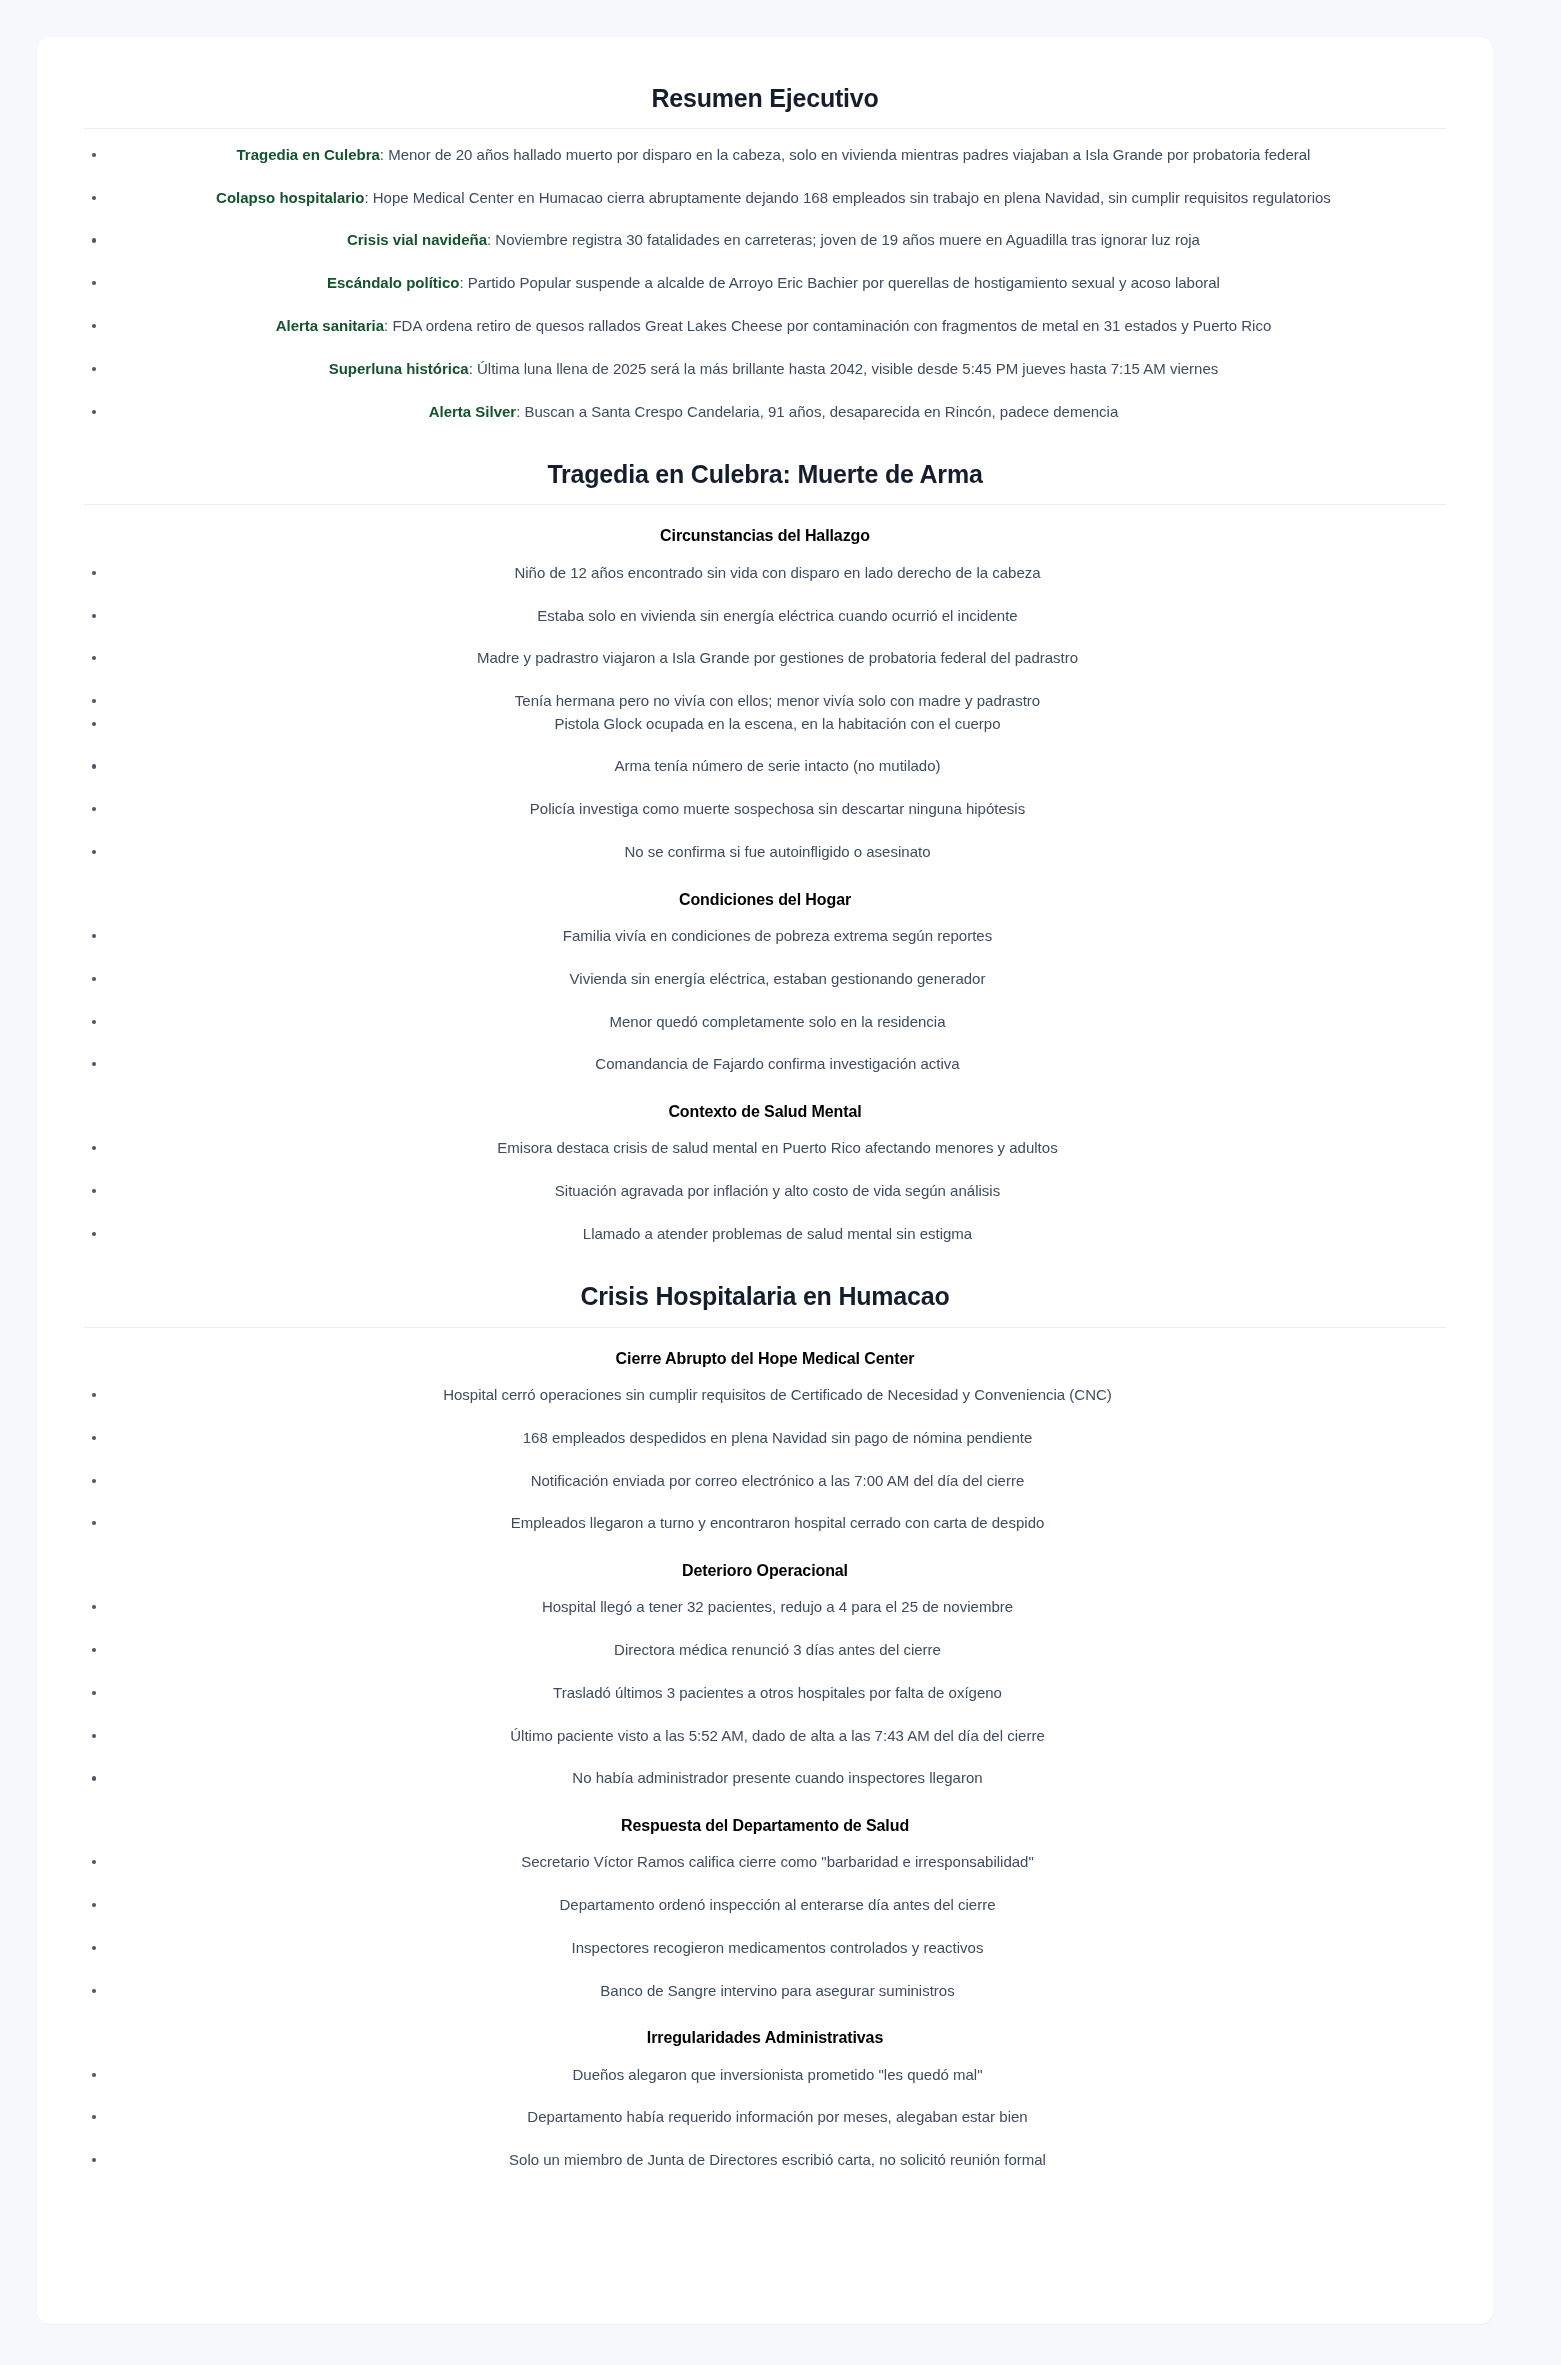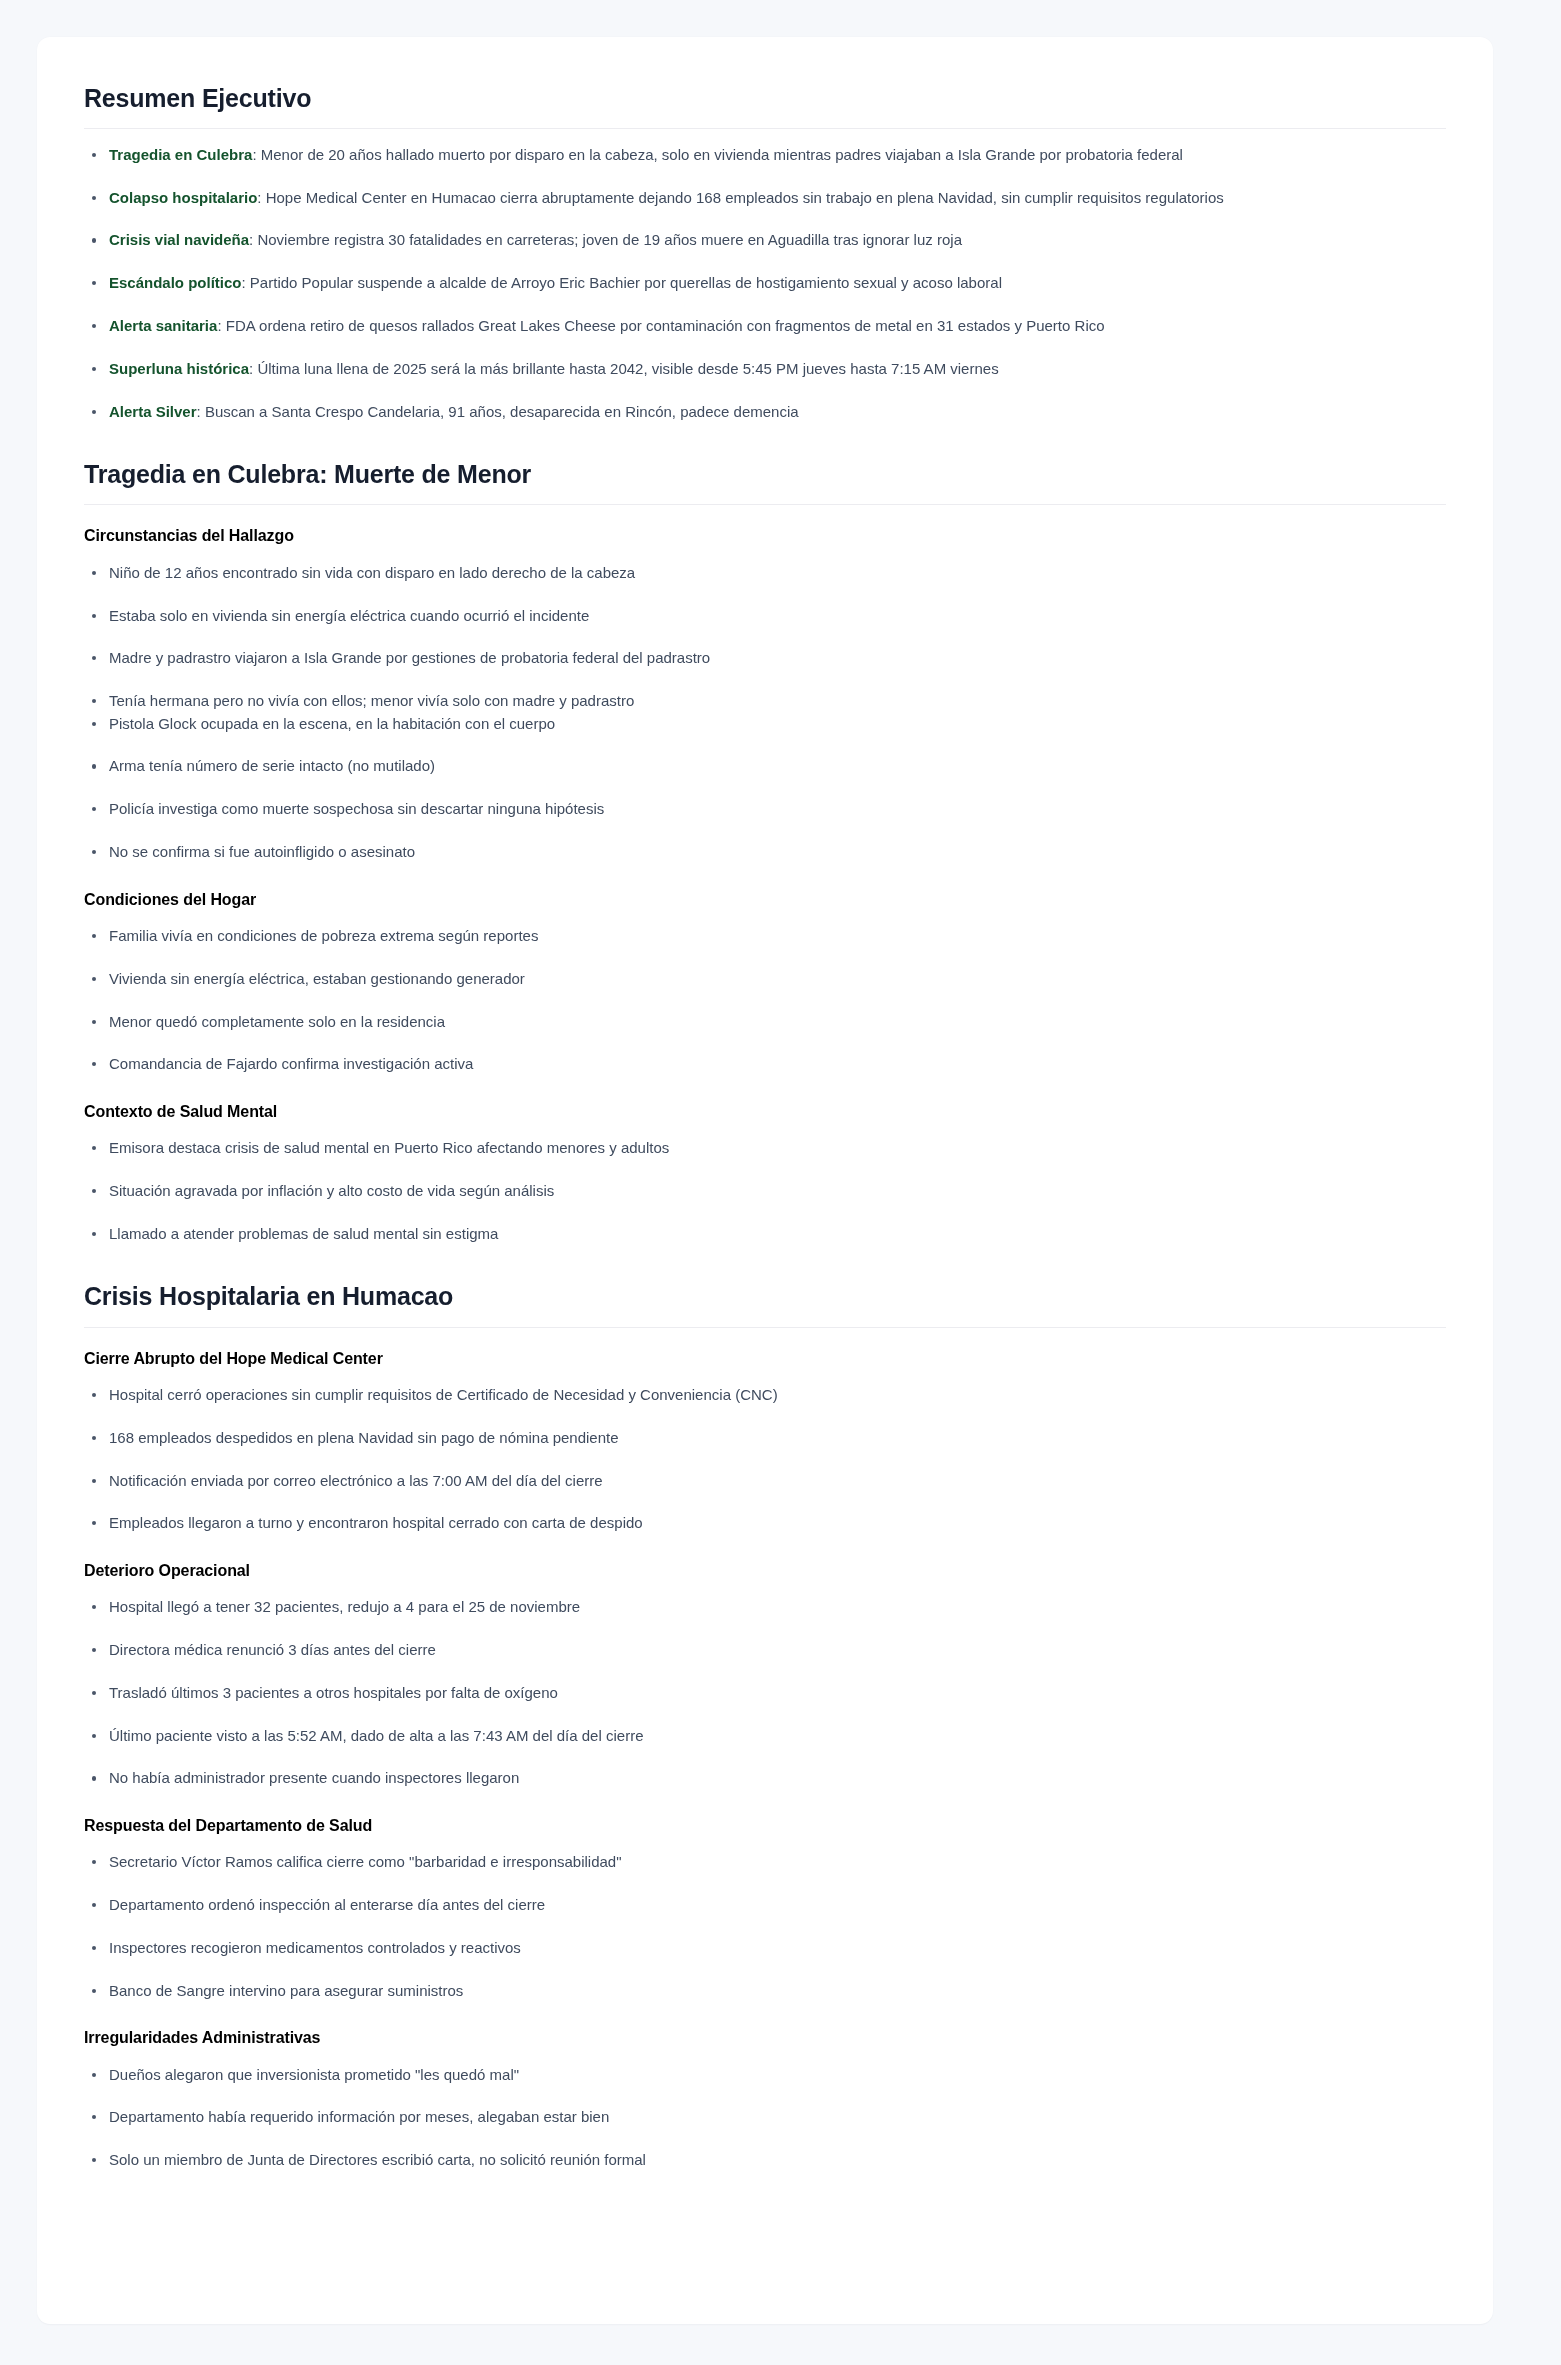--- a/index.html
+++ b/index.html
@@ -13,20 +13,21 @@
     font-family: "Liberation Sans", sans-serif;
     -webkit-font-smoothing: antialiased;
   }
 
   .page {
     width: 1530px;
     min-height: 2366px;
     box-sizing: border-box;
     padding: 37px 37px 41px 37px;
     background: #f6f8fb;
+    text-align: center;
   }
 
   .card {
     background: #ffffff;
     border-radius: 13px;
     box-sizing: border-box;
     padding: 46px 47px 49px 47px;
     min-height: 2287px;
     box-shadow: 0 0.8px 1.6px rgba(16,24,40,0.04);
   }
@@ -111,21 +112,21 @@
             <li><span class="lead">Colapso hospitalario</span><span>: Hope Medical Center en Humacao cierra abruptamente dejando 168 empleados sin trabajo en plena Navidad, sin cumplir requisitos regulatorios</span></li>
             <li><span class="lead">Crisis vial navideña</span><span>: Noviembre registra 30 fatalidades en carreteras; joven de 19 años muere en Aguadilla tras ignorar luz roja</span></li>
             <li><span class="lead">Escándalo político</span><span>: Partido Popular suspende a alcalde de Arroyo Eric Bachier por querellas de hostigamiento sexual y acoso laboral</span></li>
             <li><span class="lead">Alerta sanitaria</span><span>: FDA ordena retiro de quesos rallados Great Lakes Cheese por contaminación con fragmentos de metal en 31 estados y Puerto Rico</span></li>
             <li><span class="lead">Superluna histórica</span><span>: Última luna llena de 2025 será la más brillante hasta 2042, visible desde 5:45 PM jueves hasta 7:15 AM viernes</span></li>
             <li><span class="lead">Alerta Silver</span><span>: Buscan a Santa Crespo Candelaria, 91 años, desaparecida en Rincón, padece demencia</span></li>
           </ul>
         </div>
       </section>
       <section class="section">
-        <h2 class="section-title">Tragedia en Culebra: Muerte de Menor</h2>
+        <h2 class="section-title">Tragedia en Culebra: Muerte de Arma</h2>
         <div class="sub-block">
           <h3 class="sub-title">Circunstancias del Hallazgo</h3>
           <ul class="bullets">
             <li><span>Niño de 12 años encontrado sin vida con disparo en lado derecho de la cabeza</span></li>
             <li><span>Estaba solo en vivienda sin energía eléctrica cuando ocurrió el incidente</span></li>
             <li><span>Madre y padrastro viajaron a Isla Grande por gestiones de probatoria federal del padrastro</span></li>
             <li><span>Tenía hermana pero no vivía con ellos; menor vivía solo con madre y padrastro</span></li>
           </ul>
         </div>
         <div class="sub-block">

